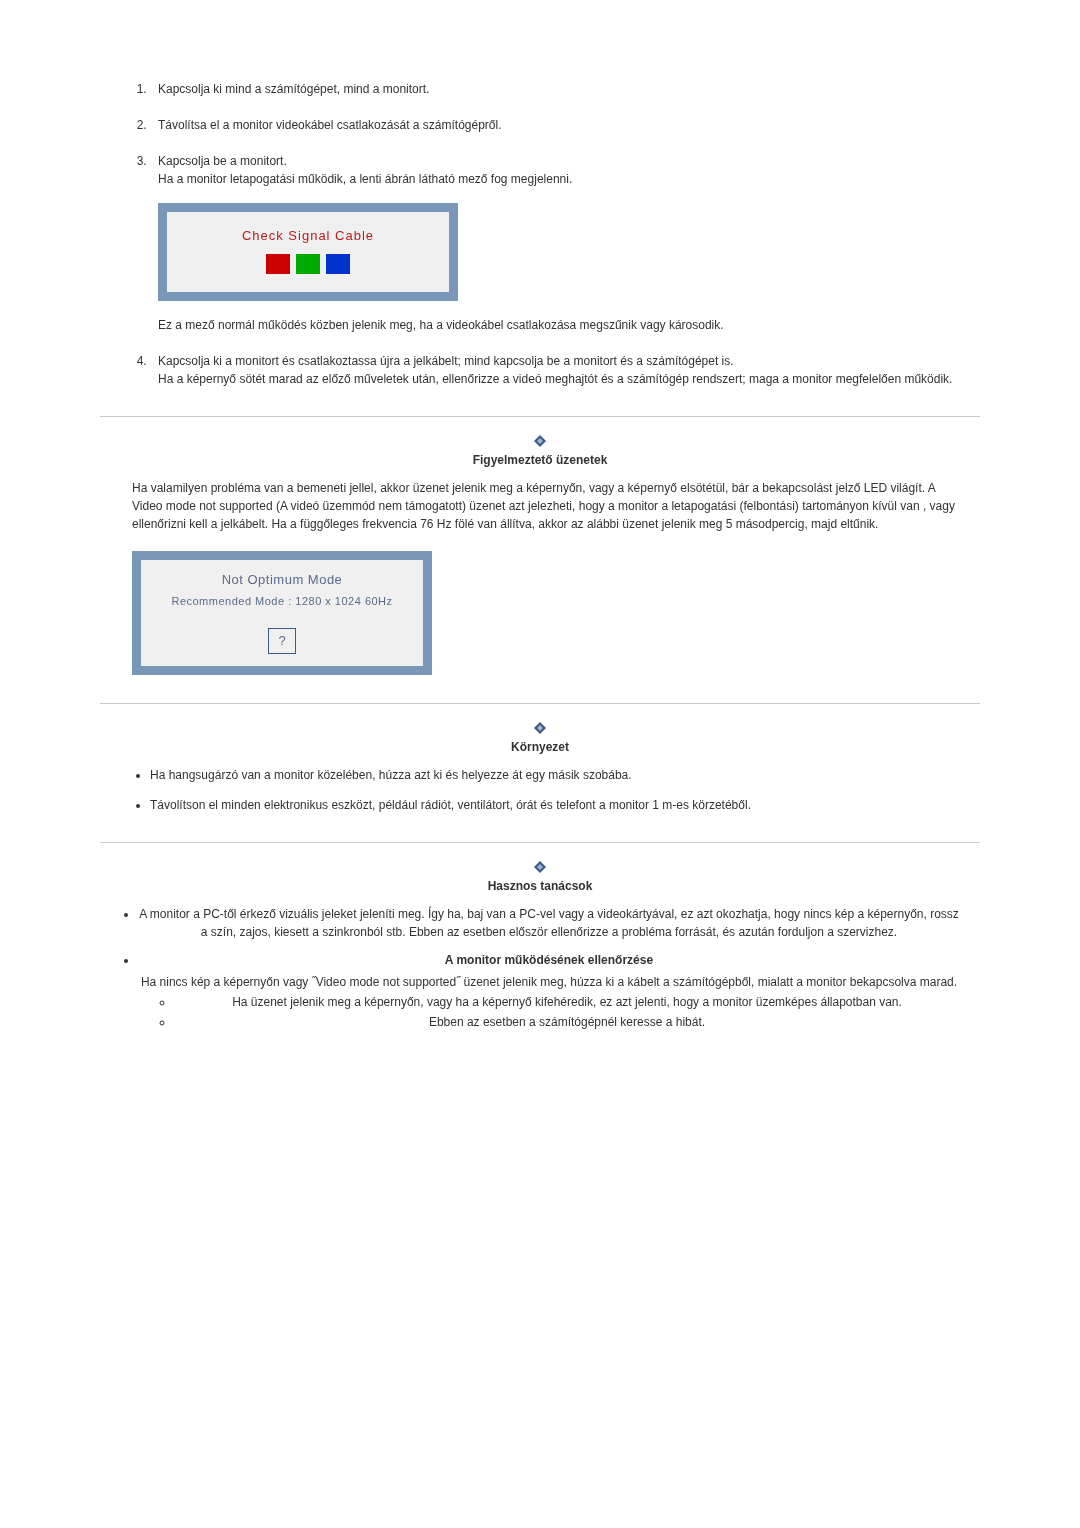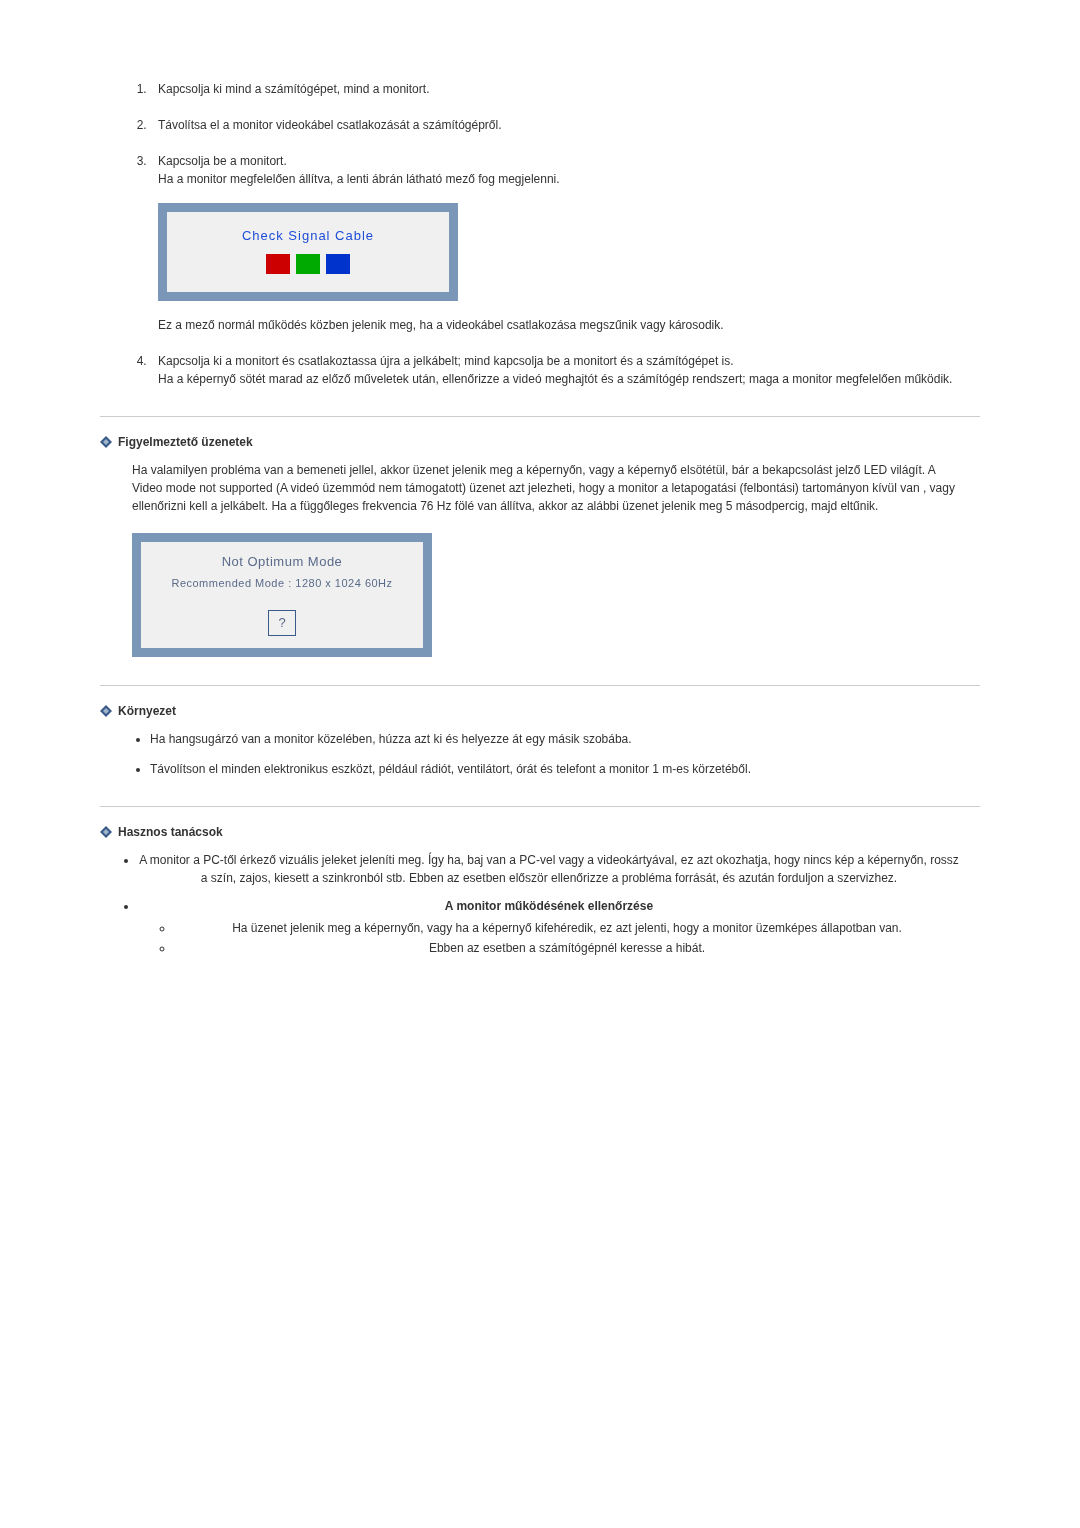--- a/index.html
+++ b/index.html
@@ -30,21 +30,21 @@
       border: 3px solid #7a97b8;
       background: #7a97b8;
       padding: 6px;
     }
     .monitor-inner {
       background: #f0f0f0;
       padding: 14px 0 18px 0;
       text-align: center;
     }
     .monitor-text {
-      color: #1d4ed8;
+      color: #b91c1c;
       font-size: 13px;
       letter-spacing: 1px;
       margin-bottom: 8px;
     }
     .monitor-text2 {
       color: #5a6b8a;
       font-size: 13px;
       letter-spacing: 0.5px;
       margin-bottom: 4px;
     }
@@ -79,20 +79,21 @@
     .section-hr {
       border: none;
       border-top: 1px solid #ccc;
       margin: 28px 0 18px 0;
     }
     .section-heading {
       display: flex;
       align-items: center;
       gap: 6px;
       margin-bottom: 12px;
+      flex-direction: column;
     }
     .marker {
       flex-shrink: 0;
     }
     .marker svg {
       display: block;
     }
     .section-title {
       font-weight: bold;
       font-size: 12px;
@@ -139,21 +140,21 @@
 
 <ol>
   <li>
     <span>Kapcsolja ki mind a számítógépet, mind a monitort.</span>
   </li>
   <li>
     <span>Távolítsa el a monitor videokábel csatlakozását a számítógépről.</span>
   </li>
   <li>
     <span>Kapcsolja be a monitort.</span><br>
-    <span>Ha a monitor megfelelően állítva, a lenti ábrán látható mező fog megjelenni.</span>
+    <span>Ha a monitor letapogatási működik, a lenti ábrán látható mező fog megjelenni.</span>
     <div class="monitor-box">
       <div class="monitor-inner">
         <div class="monitor-text">Check Signal Cable</div>
         <div class="color-squares">
           <div class="sq sq-red"></div>
           <div class="sq sq-green"></div>
           <div class="sq sq-blue"></div>
         </div>
       </div>
     </div>
@@ -218,19 +219,20 @@
   </span>
   <span class="section-title">Hasznos tanácsok</span>
 </div>
 <div class="section-body" style="padding-left:20px;">
   <ul class="disc-tight">
     <li>
       <span>A monitor a PC-től érkező vizuális jeleket jeleníti meg. Így ha, baj van a PC-vel vagy a videokártyával, ez azt okozhatja, hogy nincs kép a képernyőn, rossz a szín, zajos, kiesett a szinkronból stb. Ebben az esetben először ellenőrizze a probléma forrását, és azután forduljon a szervizhez.</span>
     </li>
     <li>
       <div class="sub-title">A monitor működésének ellenőrzése</div>
+      <span>Ha nincs kép a képernyőn vagy ˝Video mode not supported˝ üzenet jelenik meg, húzza ki a kábelt a számítógépből, mialatt a monitor bekapcsolva marad.</span>
       <ul class="circle">
         <li><span>Ha üzenet jelenik meg a képernyőn, vagy ha a képernyő kifehéredik, ez azt jelenti, hogy a monitor üzemképes állapotban van.</span></li>
         <li><span>Ebben az esetben a számítógépnél keresse a hibát.</span></li>
       </ul>
     </li>
   </ul>
 </div>
 
 </body></html>

